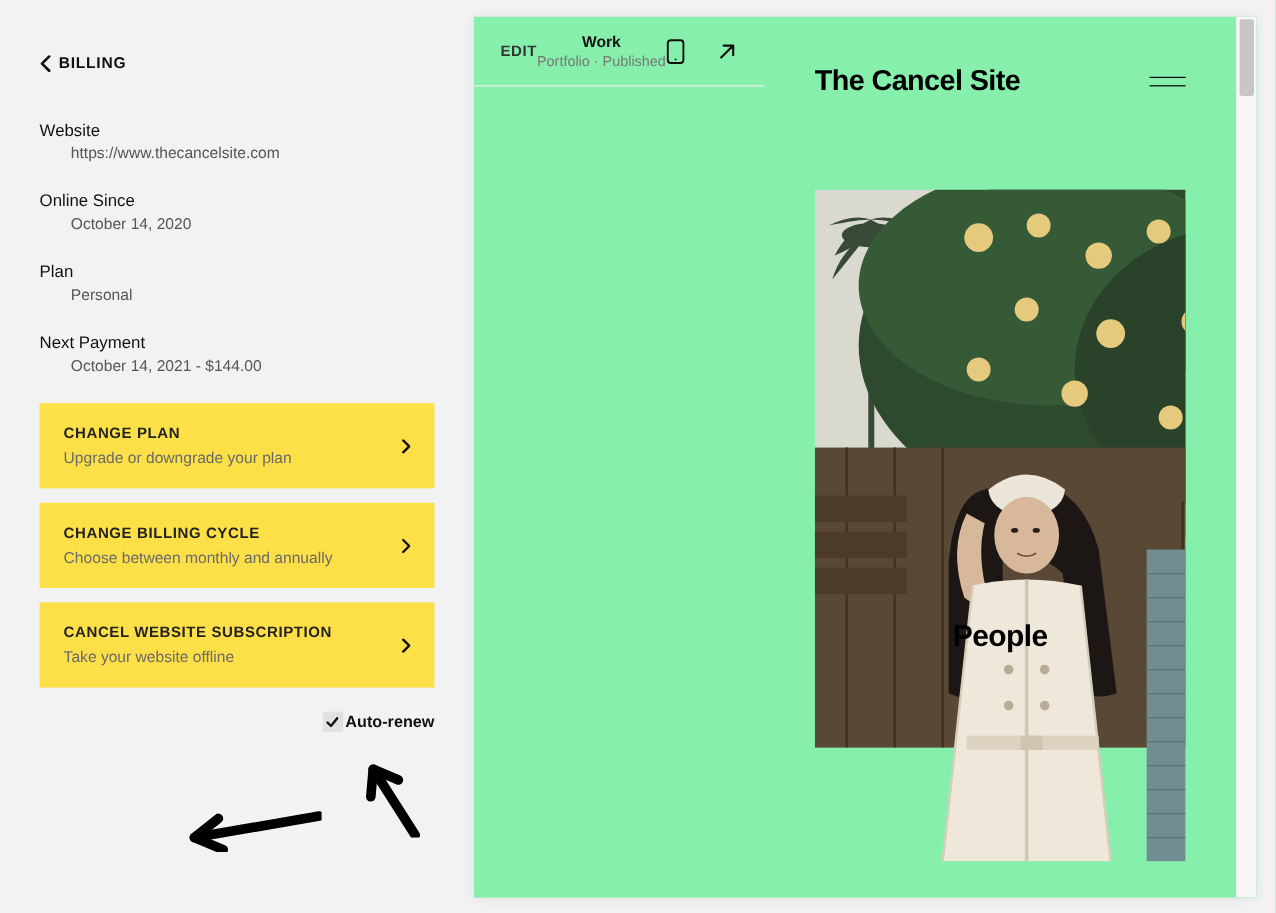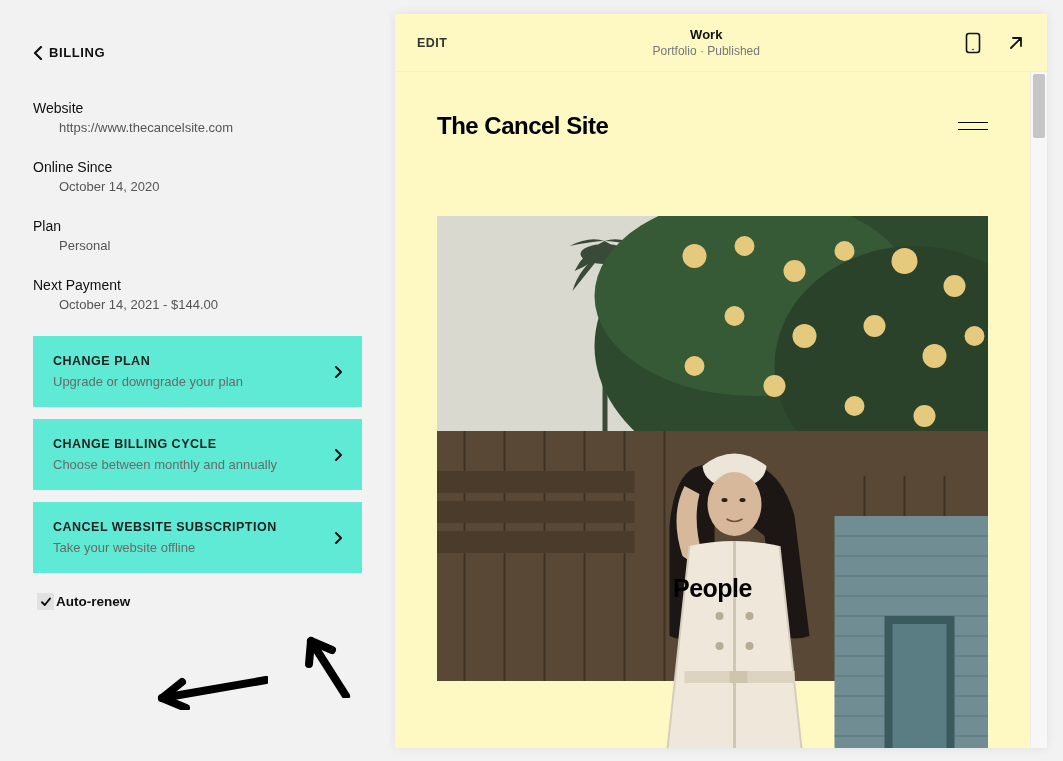--- a/index.html
+++ b/index.html
@@ -39,21 +39,21 @@
     font-weight: 400;
     color: #111;
     margin-bottom: 4px;
   }
   .info-value {
     font-size: 13px;
     color: #555;
     margin-left: 26px;
   }
   .action-card {
-    background: #5eead4;
+    background: #fde047;
     padding: 18px 20px;
     margin-bottom: 12px;
     display: flex;
     align-items: center;
     justify-content: space-between;
     cursor: pointer;
   }
   .action-card .texts .act-title {
     font-size: 12.5px;
     font-weight: 600;
@@ -65,44 +65,45 @@
     font-size: 13px;
     color: #6a6a6a;
   }
   .chev-right svg { display:block; }
   .auto-row {
     display: flex;
     align-items: center;
     gap: 2px;
     margin-top: 20px;
     padding-left: 4px;
+    justify-content: flex-end;
   }
   .checkbox {
     width: 17px; height: 17px;
     background: #e1e1e1;
     display:flex; align-items:center; justify-content:center;
     cursor:pointer;
   }
   .checkbox svg { display:block; }
   .auto-label {
     font-size: 13.5px;
     font-weight: 600;
     color: #111;
   }
 
   
   .preview {
     position: absolute;
     left: 395px; top: 14px;
     width: 652px;
     height: 734px;
-    background: #fef9c3;
+    background: #86efac;
     box-shadow: 0 0 10px rgba(0,0,0,0.08);
     display:flex;
-    flex-direction:column;
+    flex-direction:row;
   }
   .preview-header {
     height: 58px;
     border-bottom: 1px solid #eee;
     display:flex;
     align-items:center;
     justify-content:space-between;
     padding: 0 22px;
     flex-shrink:0;
   }

